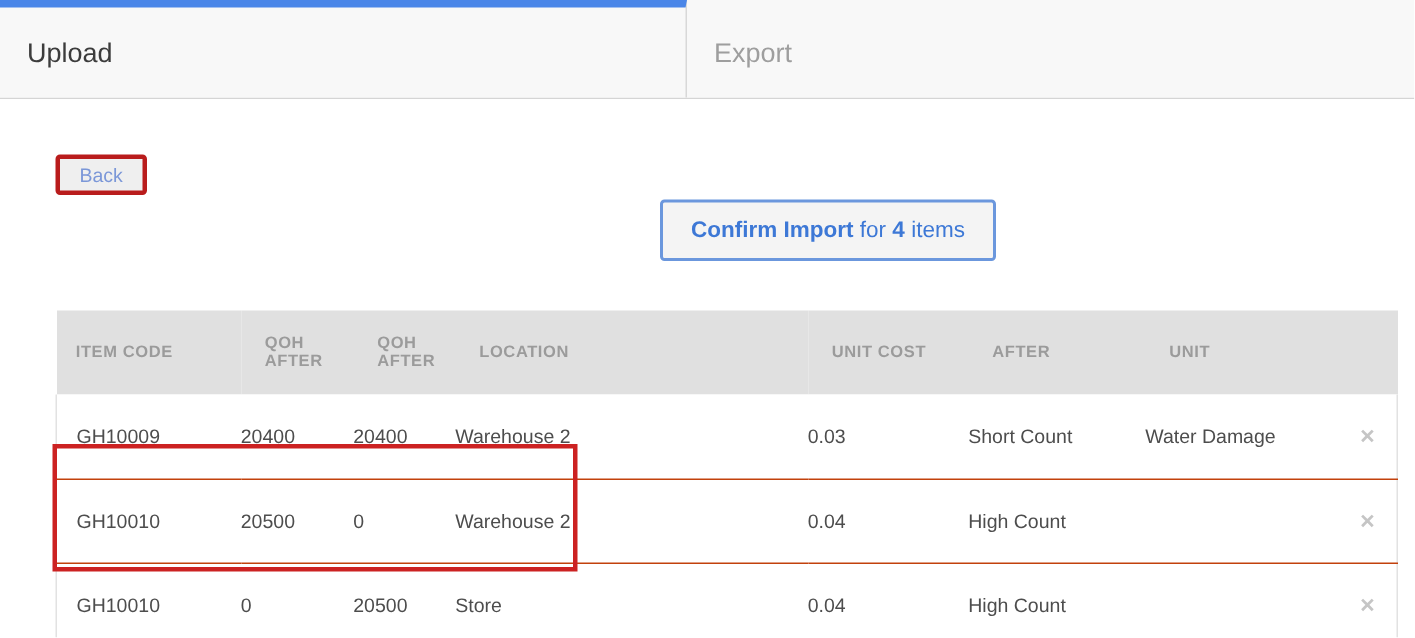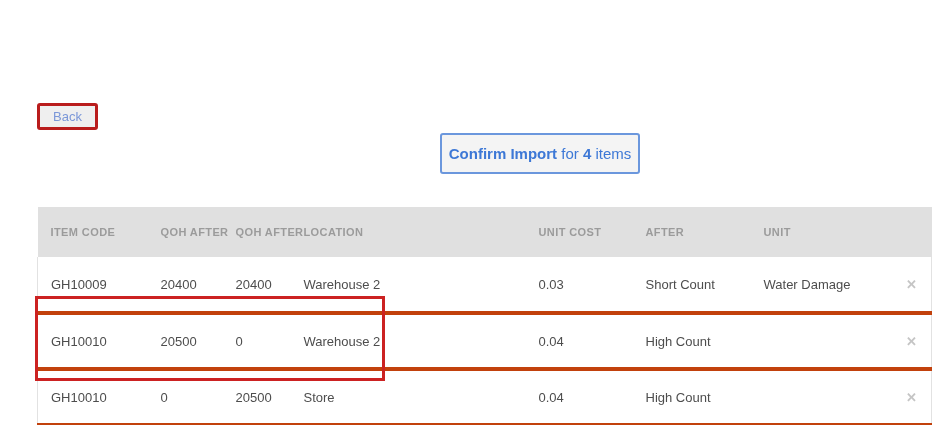--- a/index.html
+++ b/index.html
@@ -49,21 +49,21 @@
     border: 3px solid #b91c1c;
     border-radius: 3px;
     color: #7b97d8;
     font-size: 13px;
     font-family: "Liberation Sans", sans-serif;
     cursor: pointer;
   }
   .confirm-btn {
     position: absolute;
     left: 440px; top: 133px;
-    width: 200px;
+    width: 224px;
     height: 41px;
     background: #f4f4f4;
     border: 2px solid #6b97dd;
     border-radius: 3px;
     color: #3d78d6;
     font-size: 15px;
     font-family: "Liberation Sans", sans-serif;
     cursor: pointer;
     white-space: pre;
   }
@@ -89,29 +89,29 @@
   .grid col.c8 { width: 48px; }
   .grid thead th {
     background: #e0e0e0;
     height: 50px;
     text-align: left;
     vertical-align: middle;
     font-size: 11px;
     font-weight: bold;
     color: #9b9b9b;
     letter-spacing: 0.4px;
-    padding: 0;
+    padding: 16px;
   }
   .grid thead th.first { padding-left: 13px; }
   .grid tbody td {
     height: 56px;
     vertical-align: middle;
     padding: 0;
     background: #fff;
-    border-bottom: 4px solid #c2410c;
+    border-bottom: 1px solid #c2410c;
   }
   .grid tbody td.first { padding-left: 13px; border-left: 1px solid #e2e2e2; }
   .grid tbody td.last { border-right: 1px solid #e2e2e2; text-align: right; padding-right: 14px; }
   .remove-x {
     color: #c5c5c5;
     font-weight: bold;
     font-size: 13px;
     cursor: pointer;
     display: inline-block;
   }
@@ -124,20 +124,28 @@
     height: 85px;
     border: 3px solid #cc2222;
     pointer-events: none;
   }
 </style>
 </head>
 <body>
 
 <div class="page">
 
+  <div class="tabs">
+    <div class="tab tab-upload active">
+      <span>Upload</span>
+    </div>
+    <div class="tab tab-export">
+      <span>Export</span>
+    </div>
+  </div>
 
   <button class="back-btn">Back</button>
 
   <button class="confirm-btn"><span class="b">Confirm Import</span><span> for </span><span class="b">4</span><span> items</span></button>
 
   <table class="grid">
     <colgroup>
       <col class="c1">
         <col class="c2">
         <col class="c3">

